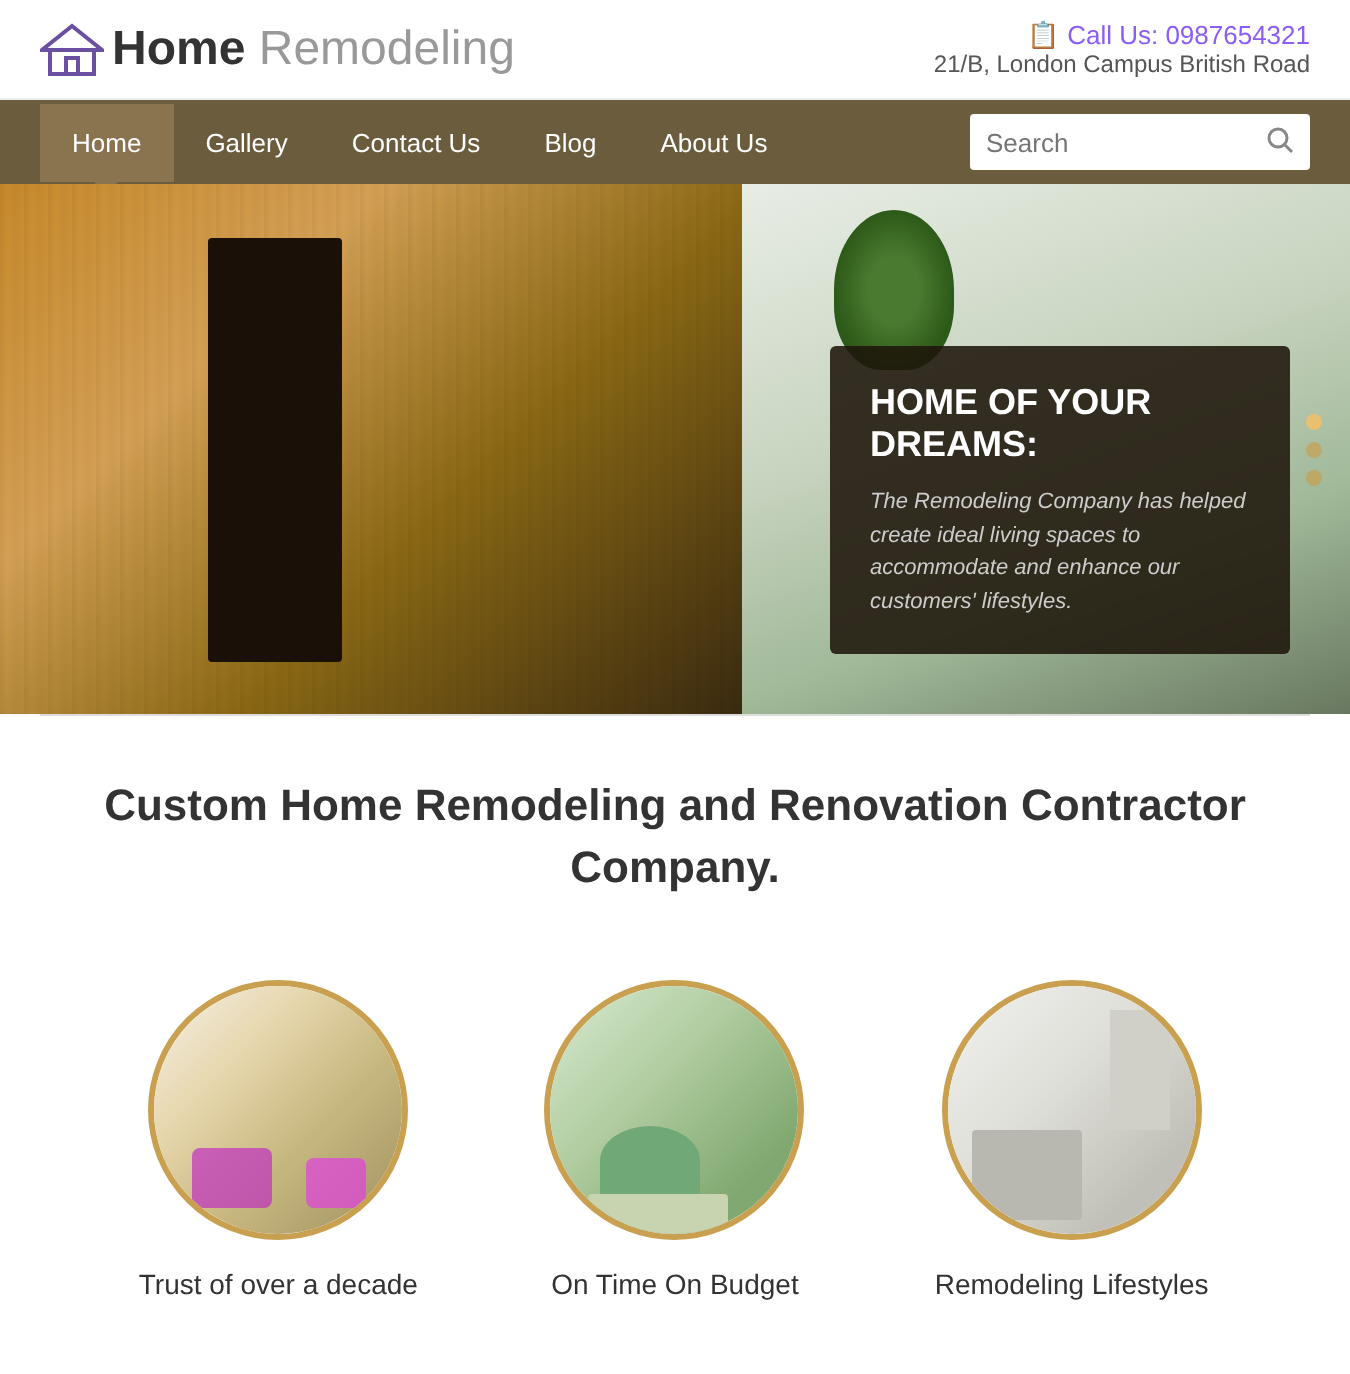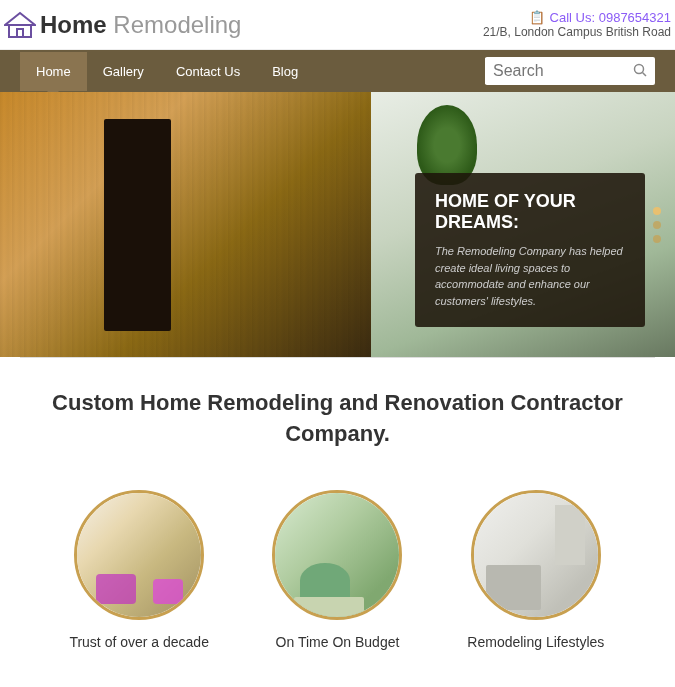--- a/index.html
+++ b/index.html
@@ -3,21 +3,21 @@
   <meta charset="utf-8">
   <style>
     * { box-sizing: border-box; margin: 0; padding: 0; }
     body { font-family: Arial, sans-serif; background: #fff; width: 675px; }
 
     
     .top-header {
       display: flex;
       justify-content: space-between;
       align-items: center;
-      padding: 10px 4px;
+      padding: 10px 20px;
       background: #fff;
       border-bottom: 1px solid #eee;
     }
     .logo-area {
       display: flex;
       align-items: center;
     }
     .logo-icon {
       width: 32px;
       height: 28px;
@@ -74,21 +74,21 @@
       align-items: center;
       background: #fff;
       border-radius: 2px;
       overflow: hidden;
       height: 28px;
     }
     .search-box input {
       border: none;
       outline: none;
       padding: 4px 8px;
-      font-size: 16px;
+      font-size: 13px;
       width: 140px;
       color: #999;
     }
     .search-box button {
       background: none;
       border: none;
       padding: 4px 8px;
       cursor: pointer;
       color: #888;
       font-size: 14px;
@@ -361,20 +361,21 @@
     <div>21/B, London Campus British Road</div>
   </div>
 </div>
 
 <nav>
   <div class="nav-links">
     <a class="nav-item active nav-active-indicator">Home</a>
     <a class="nav-item">Gallery</a>
     <a class="nav-item">Contact Us</a>
     <a class="nav-item">Blog</a>
+    <a class="nav-item">About Us</a>
   </div>
   <div class="search-box">
     <input type="text" placeholder="Search" style="">
     <button>
       <svg width="14" height="14" viewBox="0 0 14 14">
         <circle cx="6" cy="6" r="4.5" fill="none" stroke="#888" stroke-width="1.5"></circle>
         <line x1="9.5" y1="9.5" x2="13" y2="13" stroke="#888" stroke-width="1.5"></line>
       </svg>
     </button>
   </div>

